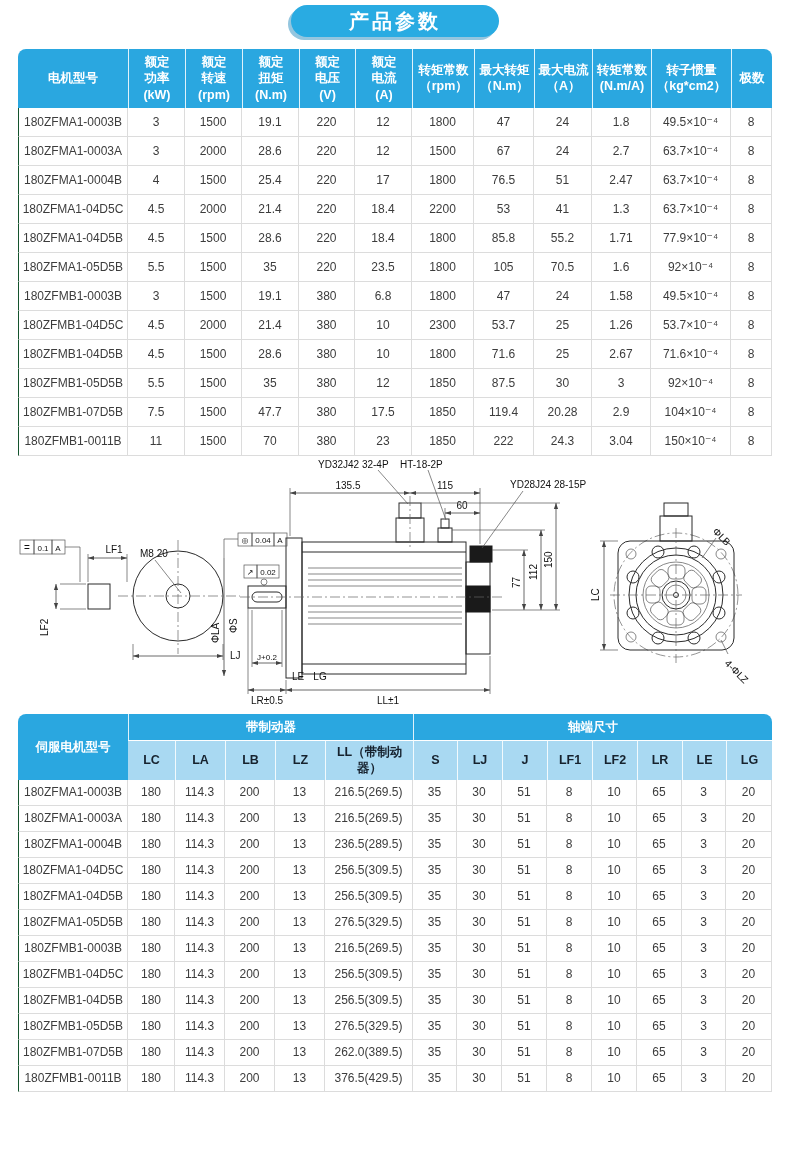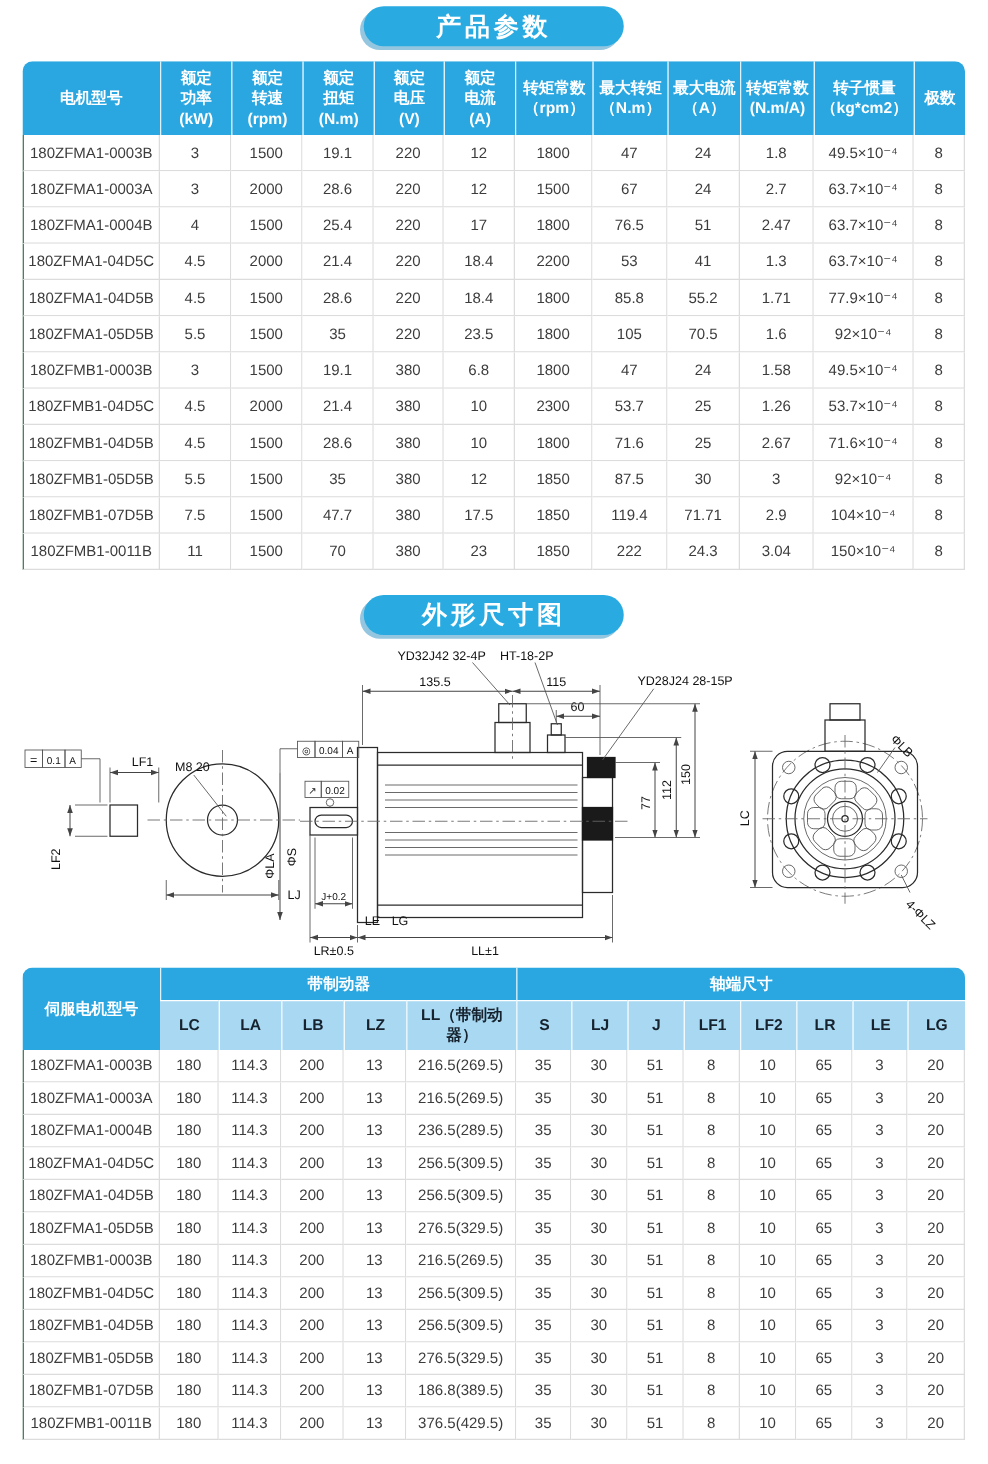--- a/index.html
+++ b/index.html
@@ -236,21 +236,21 @@
           </tr>
           <tr>
             <td>180ZFMB1-07D5B</td>
             <td>7.5</td>
             <td>1500</td>
             <td>47.7</td>
             <td>380</td>
             <td>17.5</td>
             <td>1850</td>
             <td>119.4</td>
-            <td>71.71</td>
+            <td>20.28</td>
             <td>2.9</td>
             <td>104×10⁻⁴</td>
             <td>8</td>
           </tr>
           <tr>
             <td>180ZFMB1-0011B</td>
             <td>11</td>
             <td>1500</td>
             <td>70</td>
             <td>380</td>
@@ -259,23 +259,20 @@
             <td>222</td>
             <td>24.3</td>
             <td>3.04</td>
             <td>150×10⁻⁴</td>
             <td>8</td>
           </tr>
         </tbody>
   </table>
   </div>
 
-  <div class="pill pill2">
-    <span>外形尺寸图</span>
-  </div>
 
   <div class="drawing">
   <svg width="754" height="252" viewBox="0 0 754 252">
     <defs>
       <pattern id="hatch" patternUnits="userSpaceOnUse" width="6" height="6">
         <path d="M0,6 L6,0" stroke="#555" stroke-width=".7"></path>
       </pattern>
       <marker id="ar" markerWidth="9" markerHeight="8" refX="8" refY="4" orient="auto-start-reverse">
         <path d="M0,1.2 L8,4 L0,6.8 z" fill="#444"></path>
       </marker>
@@ -668,21 +665,21 @@
             <td>65</td>
             <td>3</td>
             <td>20</td>
           </tr>
           <tr>
             <td>180ZFMB1-07D5B</td>
             <td>180</td>
             <td>114.3</td>
             <td>200</td>
             <td>13</td>
-            <td>186.8(389.5)</td>
+            <td>262.0(389.5)</td>
             <td>35</td>
             <td>30</td>
             <td>51</td>
             <td>8</td>
             <td>10</td>
             <td>65</td>
             <td>3</td>
             <td>20</td>
           </tr>
           <tr>

